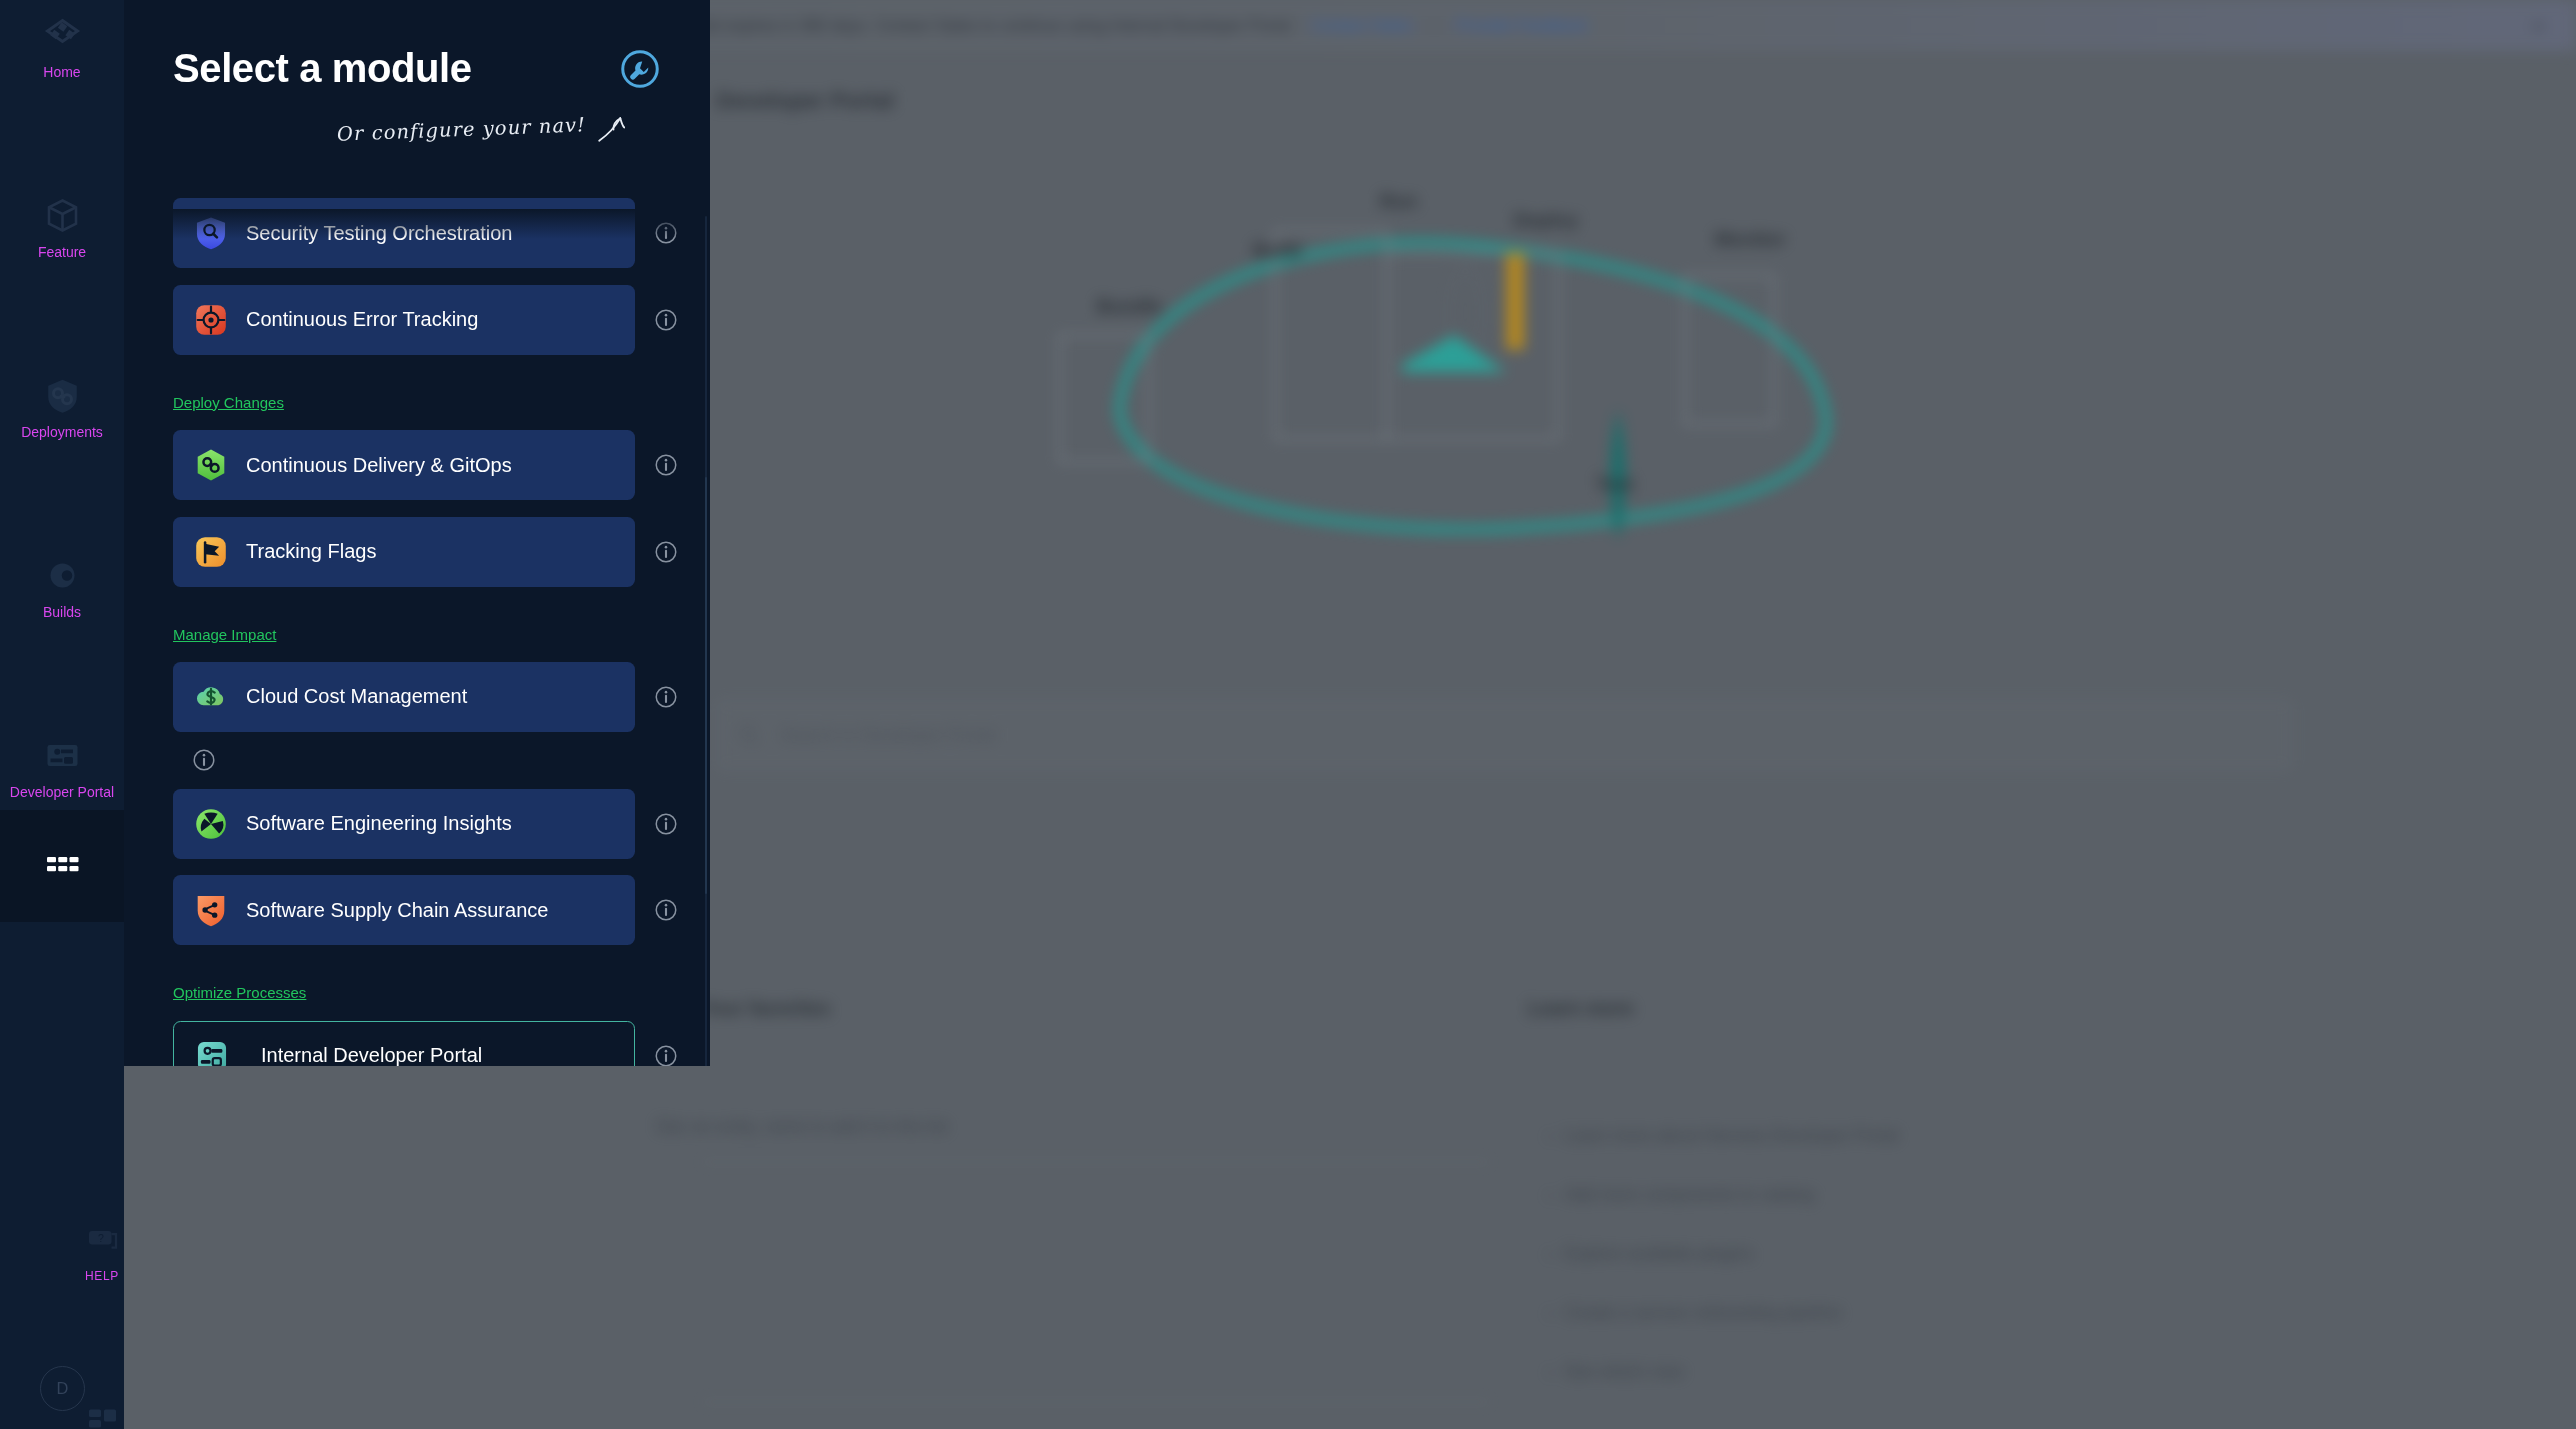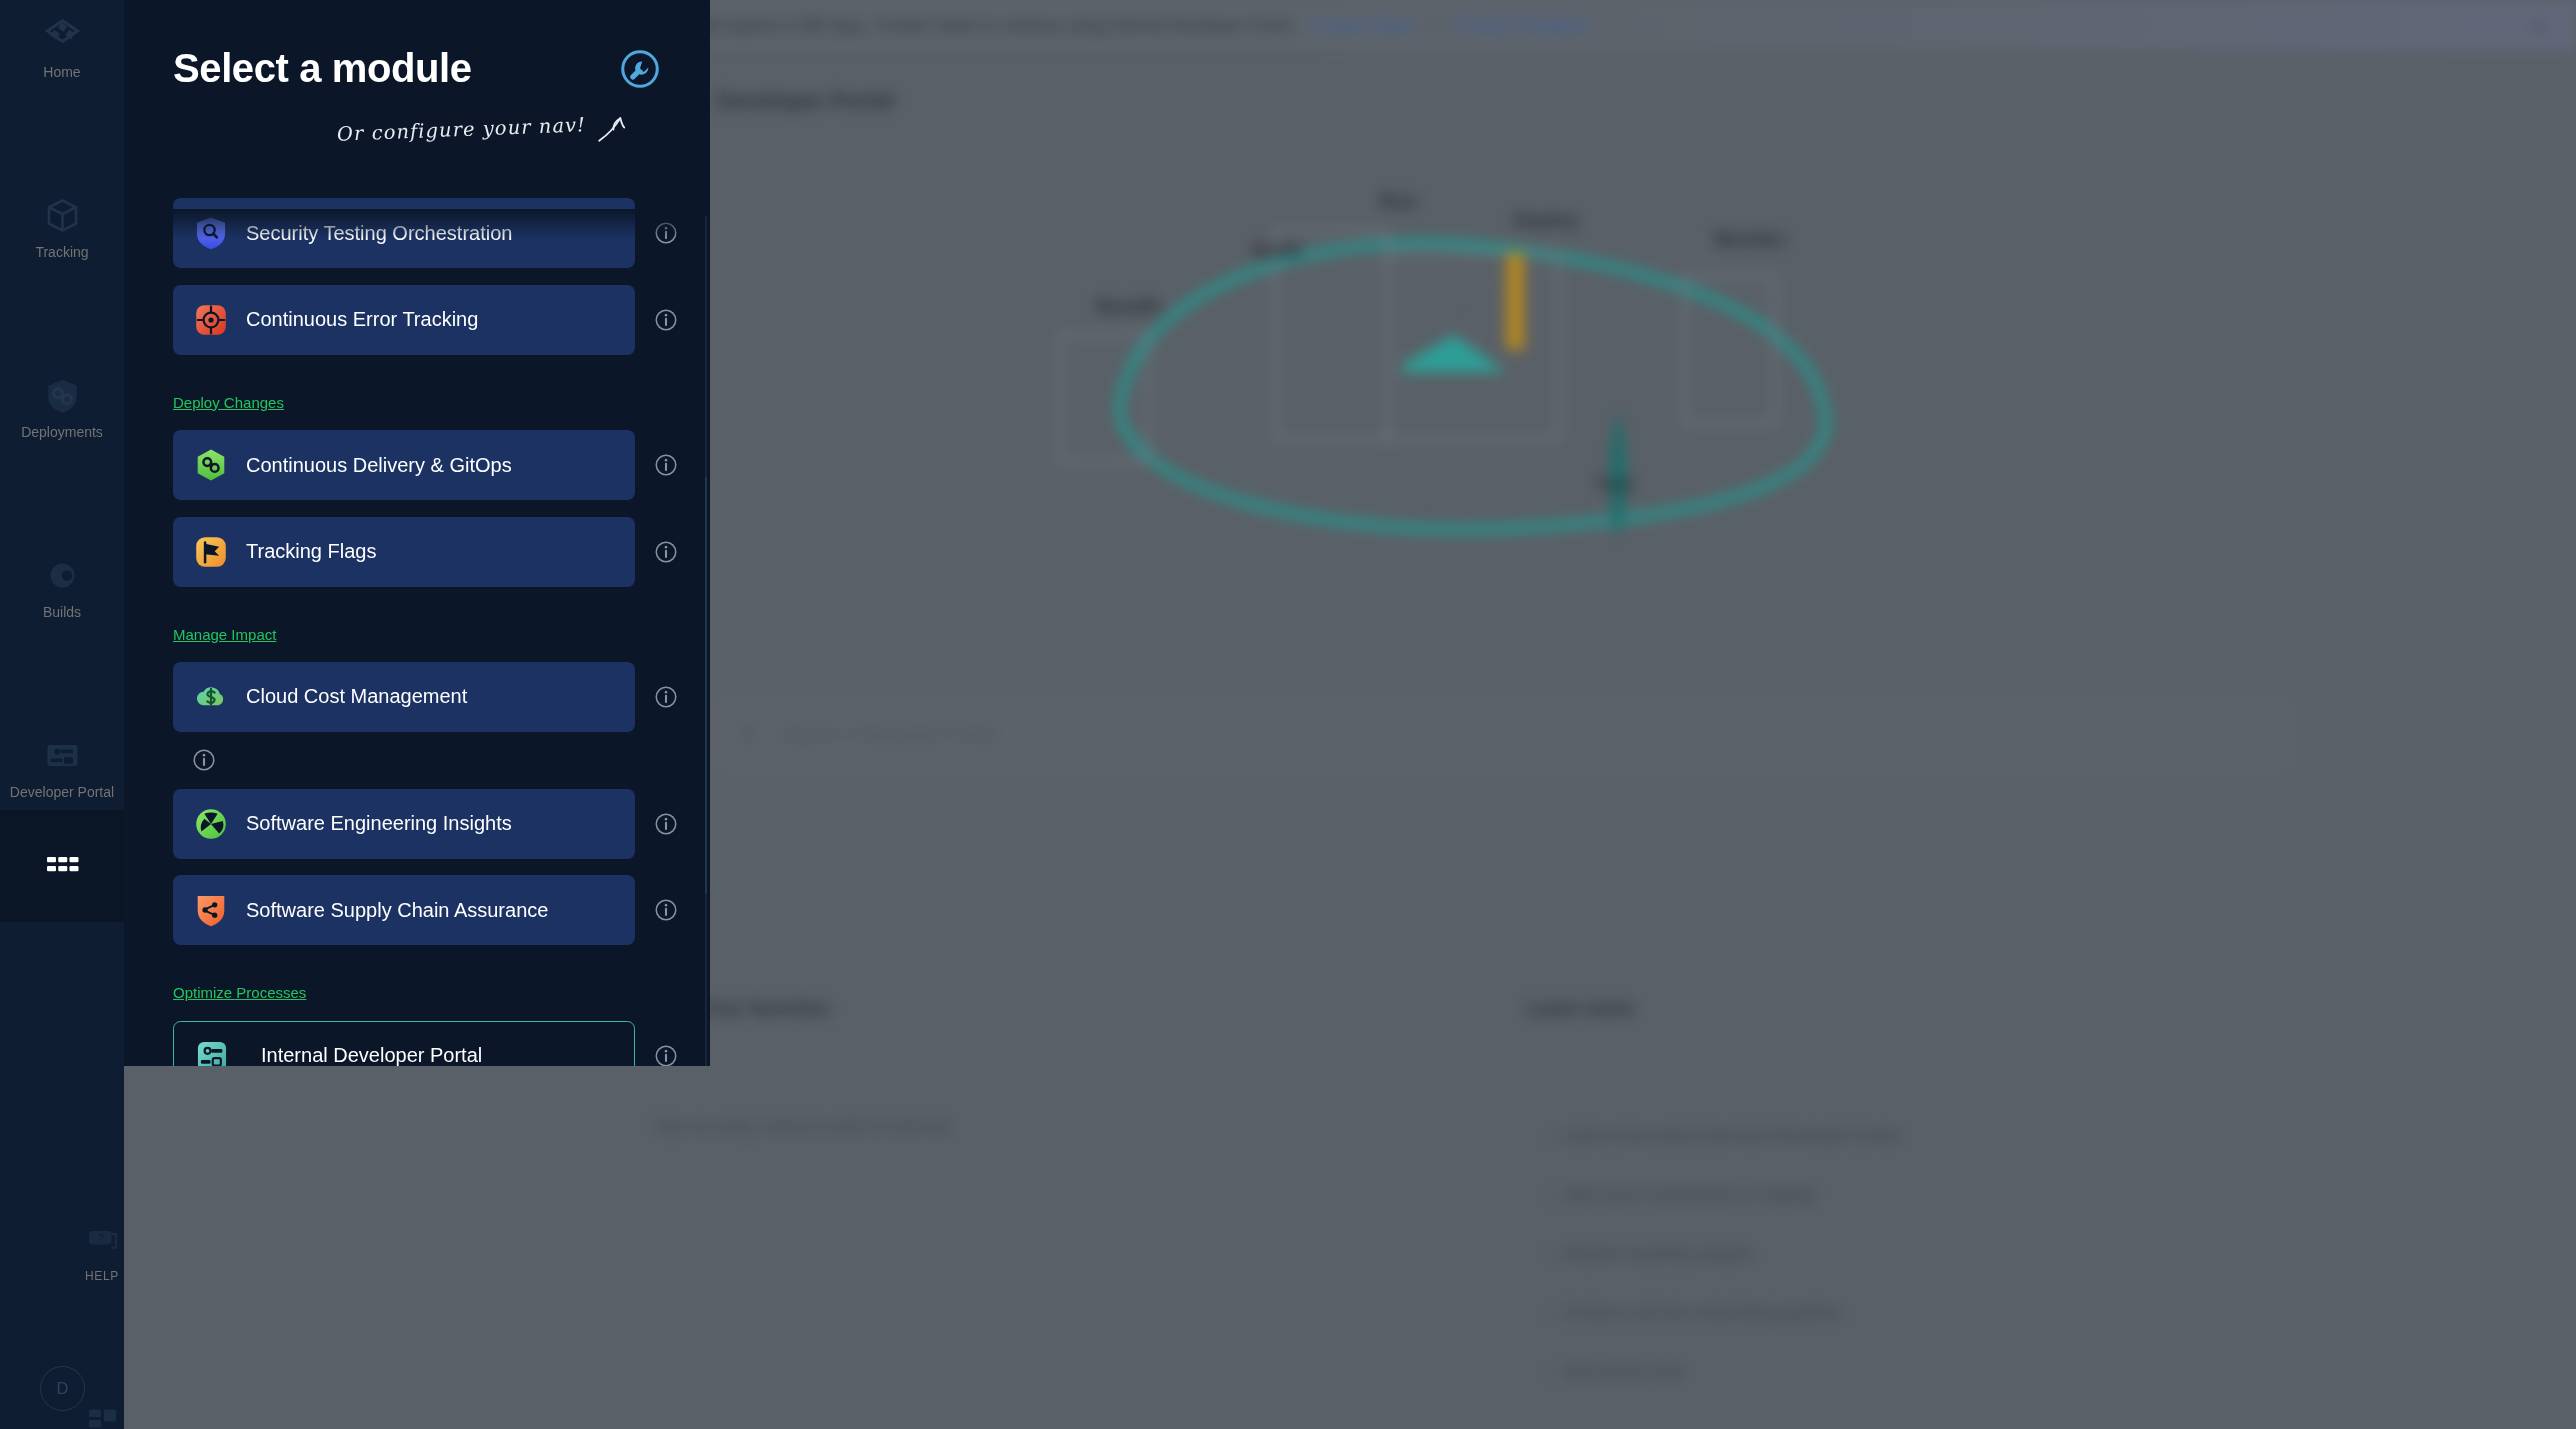--- a/index.html
+++ b/index.html
@@ -58,21 +58,21 @@
   
   #appnav {
     position:absolute; left:0; top:0; width:124px; height:1430px;
     background:#0E1D32; z-index: 5;
   }
   .nav-item {
     width: 124px; padding: 16.4px 4.5px 10.4px;
     display:flex; flex-direction:column; align-items:center; gap: 9px;
     color:#2a3b53; font-size: 14px; text-align:center; line-height: 1.15;
   }
-  .nav-item.dim { color:#737373; }
+  .nav-item.dim { color:#d946ef; }
   .nav-item.sm { font-size: 12px; letter-spacing: 0.7px; margin-left: 40px; }
   .nav-item .ico { width: 39px; height: 39px; display:block; }
   .nav-item.active-block {
     background:#0A1525; height: 112px; justify-content:center;
   }
   .nav-item.active-block .ico { width: 42px; height: 42px; }
   .nav-spacer-a { height: 89px; }
   .nav-spacer-b { height: 283px; }
   .nav-avatar {
     position:absolute; left: 40px; bottom: 19.4px;
@@ -213,21 +213,21 @@
   <div class="nav-spacer-a"></div>
 
   <div class="nav-item dim">
     <svg class="ico" viewBox="0 0 52 52">
       <g fill="none" stroke="#22324a" stroke-width="3.5">
         <path d="M26 6 L44 15 L44 37 L26 46 L8 37 L8 15 Z"></path>
         <path d="M8 15 L26 24 L44 15"></path>
         <path d="M26 24 L26 46"></path>
       </g>
     </svg>
-    <span>Tracking</span>
+    <span>Feature</span>
   </div>
 
   <div class="nav-spacer-a"></div>
 
   <div class="nav-item dim">
     <svg class="ico" viewBox="0 0 52 52">
       <path d="M26 5 L45 13 V28 C45 39 36 46 26 49 C16 46 7 39 7 28 V13 Z" fill="#1a2c44"></path>
       <g fill="none" stroke="#24364e" stroke-width="4" stroke-linecap="round">
         <circle cx="20" cy="23" r="6"></circle>
           <circle cx="32" cy="31" r="6"></circle>

